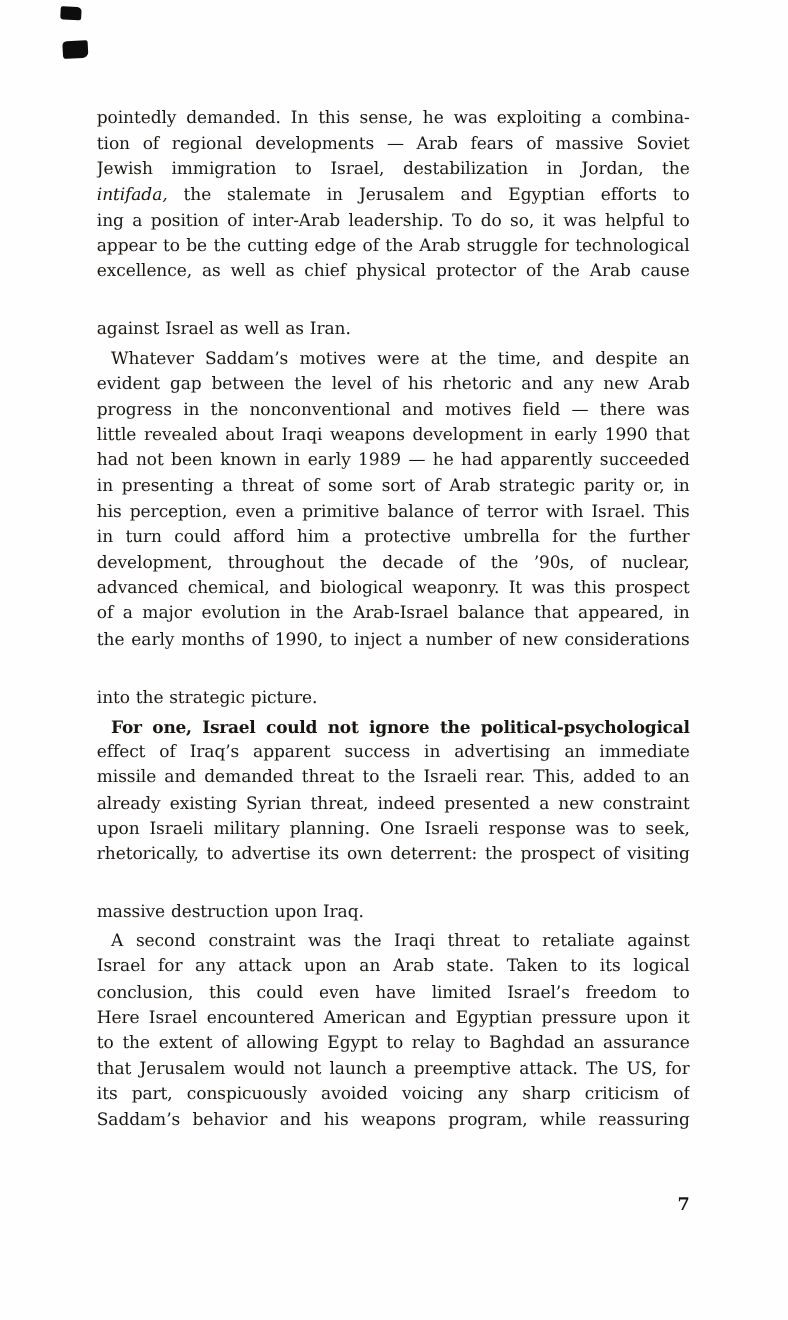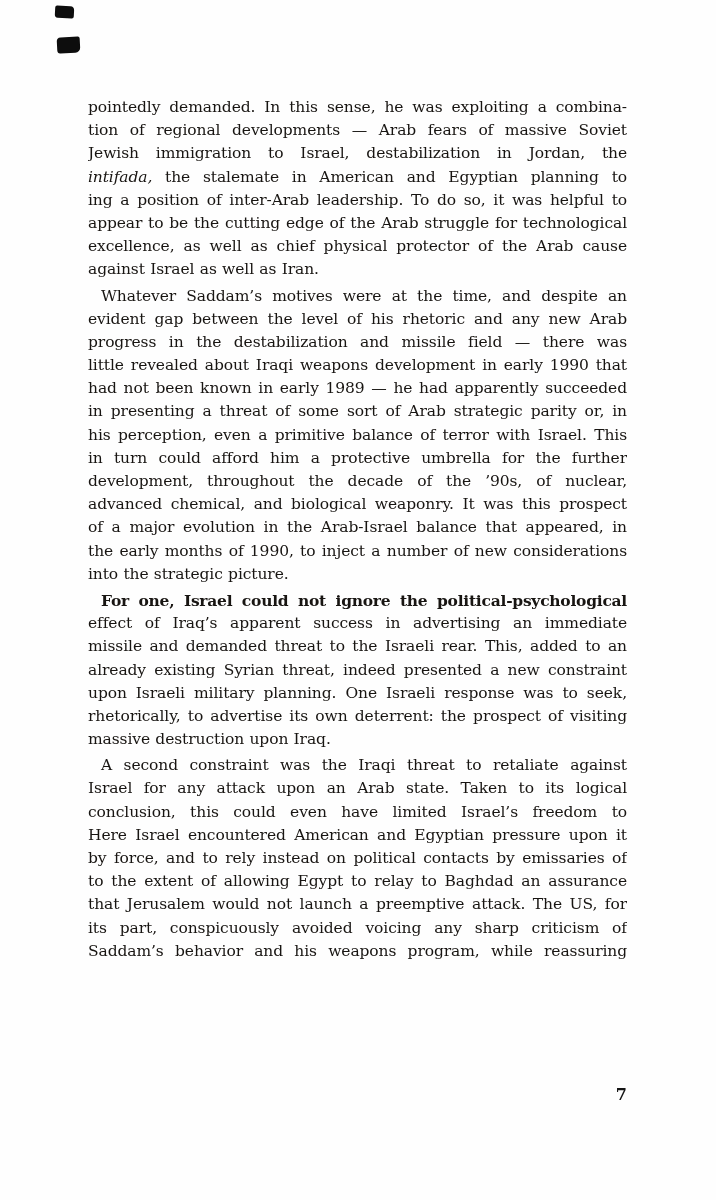--- a/index.html
+++ b/index.html
@@ -41,21 +41,21 @@
     word-spacing: 0.5px;
   }
   .para { margin: 0; }
   .para + .para { margin-top: 3px; }
   .line {
     height: 23.2px;
     overflow: hidden;
     text-align: justify;
     text-align-last: justify;
   }
-  .line.flush { text-align-last: left; }
+  .line.flush { text-align-last: left; margin-top: 30px; }
   .line.indent { text-indent: 13px; }
   .line.bold { font-weight: bold; letter-spacing: -0.25px; }
   .seg-italic { font-style: italic; }
   .folio {
     position: absolute;
     left: 88px;
     top: 1085px;
     width: 539px;
     text-align: right;
     font-size: 16px;
@@ -68,30 +68,30 @@
 
 <div class="page">
   <div class="ink-mark m1"></div>
   <div class="ink-mark m2"></div>
 
   <div class="textblock" id="textblock">
       <div class="para">
         <div class="line"><span>pointedly demanded. In this sense, he was exploiting a combina-</span></div>
         <div class="line"><span>tion of regional developments — Arab fears of massive Soviet</span></div>
         <div class="line"><span>Jewish immigration to Israel, destabilization in Jordan, the</span></div>
-        <div class="line"><span class="seg-italic">intifada,</span><span> the stalemate in American and Egyptian planning to</span></div>
+        <div class="line"><span class="seg-italic">intifada,</span><span> the stalemate in Jerusalem and Egyptian efforts to</span></div>
         <div class="line"><span>ing a position of inter-Arab leadership. To do so, it was helpful to</span></div>
         <div class="line"><span>appear to be the cutting edge of the Arab struggle for technological</span></div>
         <div class="line"><span>excellence, as well as chief physical protector of the Arab cause</span></div>
         <div class="line flush"><span>against Israel as well as Iran.</span></div>
       </div>
       <div class="para">
         <div class="line indent"><span>Whatever Saddam’s motives were at the time, and despite an</span></div>
         <div class="line"><span>evident gap between the level of his rhetoric and any new Arab</span></div>
-        <div class="line"><span>progress in the destabilization and missile field — there was</span></div>
+        <div class="line"><span>progress in the nonconventional and motives field — there was</span></div>
         <div class="line"><span>little revealed about Iraqi weapons development in early 1990 that</span></div>
         <div class="line"><span>had not been known in early 1989 — he had apparently succeeded</span></div>
         <div class="line"><span>in presenting a threat of some sort of Arab strategic parity or, in</span></div>
         <div class="line"><span>his perception, even a primitive balance of terror with Israel. This</span></div>
         <div class="line"><span>in turn could afford him a protective umbrella for the further</span></div>
         <div class="line"><span>development, throughout the decade of the ’90s, of nuclear,</span></div>
         <div class="line"><span>advanced chemical, and biological weaponry. It was this prospect</span></div>
         <div class="line"><span>of a major evolution in the Arab-Israel balance that appeared, in</span></div>
         <div class="line"><span>the early months of 1990, to inject a number of new considerations</span></div>
         <div class="line flush"><span>into the strategic picture.</span></div>
@@ -103,21 +103,20 @@
         <div class="line"><span>already existing Syrian threat, indeed presented a new constraint</span></div>
         <div class="line"><span>upon Israeli military planning. One Israeli response was to seek,</span></div>
         <div class="line"><span>rhetorically, to advertise its own deterrent: the prospect of visiting</span></div>
         <div class="line flush"><span>massive destruction upon Iraq.</span></div>
       </div>
       <div class="para">
         <div class="line indent"><span>A second constraint was the Iraqi threat to retaliate against</span></div>
         <div class="line"><span>Israel for any attack upon an Arab state. Taken to its logical</span></div>
         <div class="line"><span>conclusion, this could even have limited Israel’s freedom to</span></div>
         <div class="line"><span>Here Israel encountered American and Egyptian pressure upon it</span></div>
-        <div class="line"><span>by force, and to rely instead on political contacts by emissaries of</span></div>
         <div class="line"><span>to the extent of allowing Egypt to relay to Baghdad an assurance</span></div>
         <div class="line"><span>that Jerusalem would not launch a preemptive attack. The US, for</span></div>
         <div class="line"><span>its part, conspicuously avoided voicing any sharp criticism of</span></div>
         <div class="line"><span>Saddam’s behavior and his weapons program, while reassuring</span></div>
       </div>
     </div>
 
   <div class="folio">7</div>
 </div>
 

